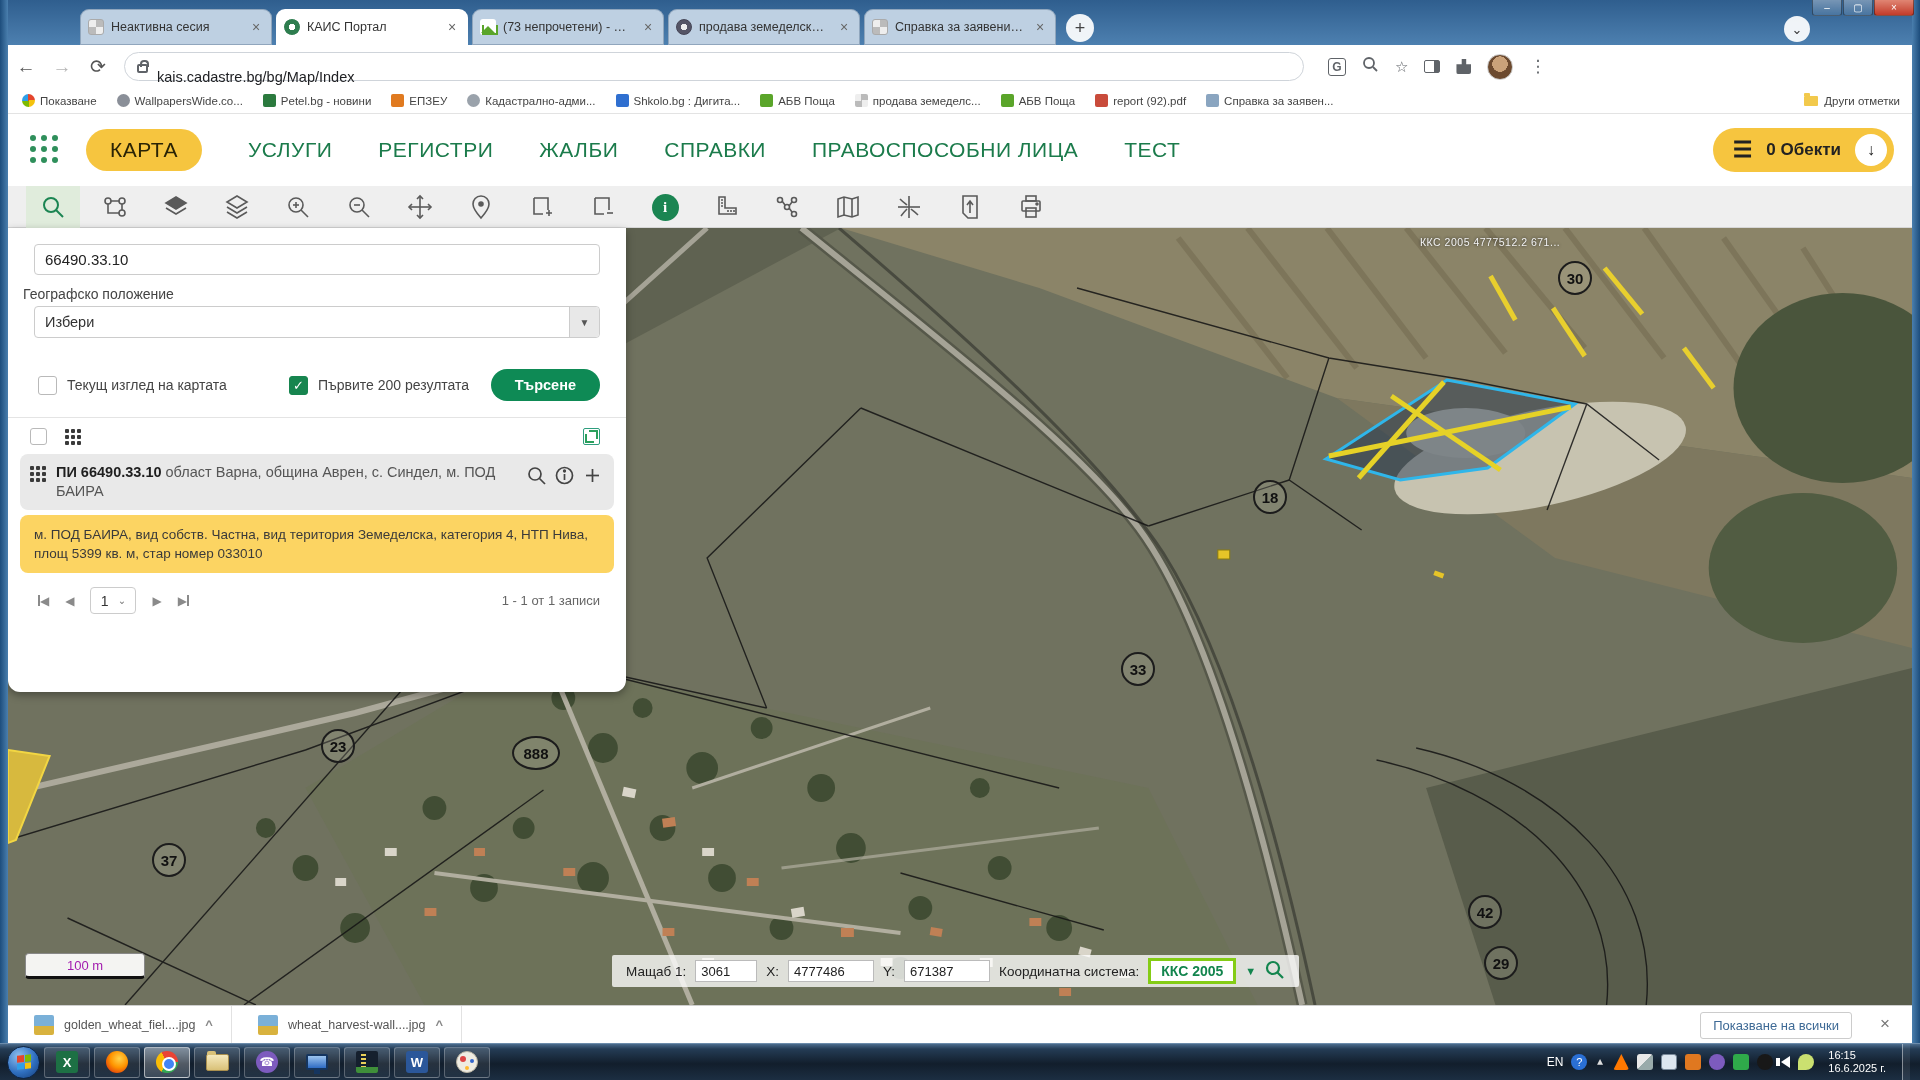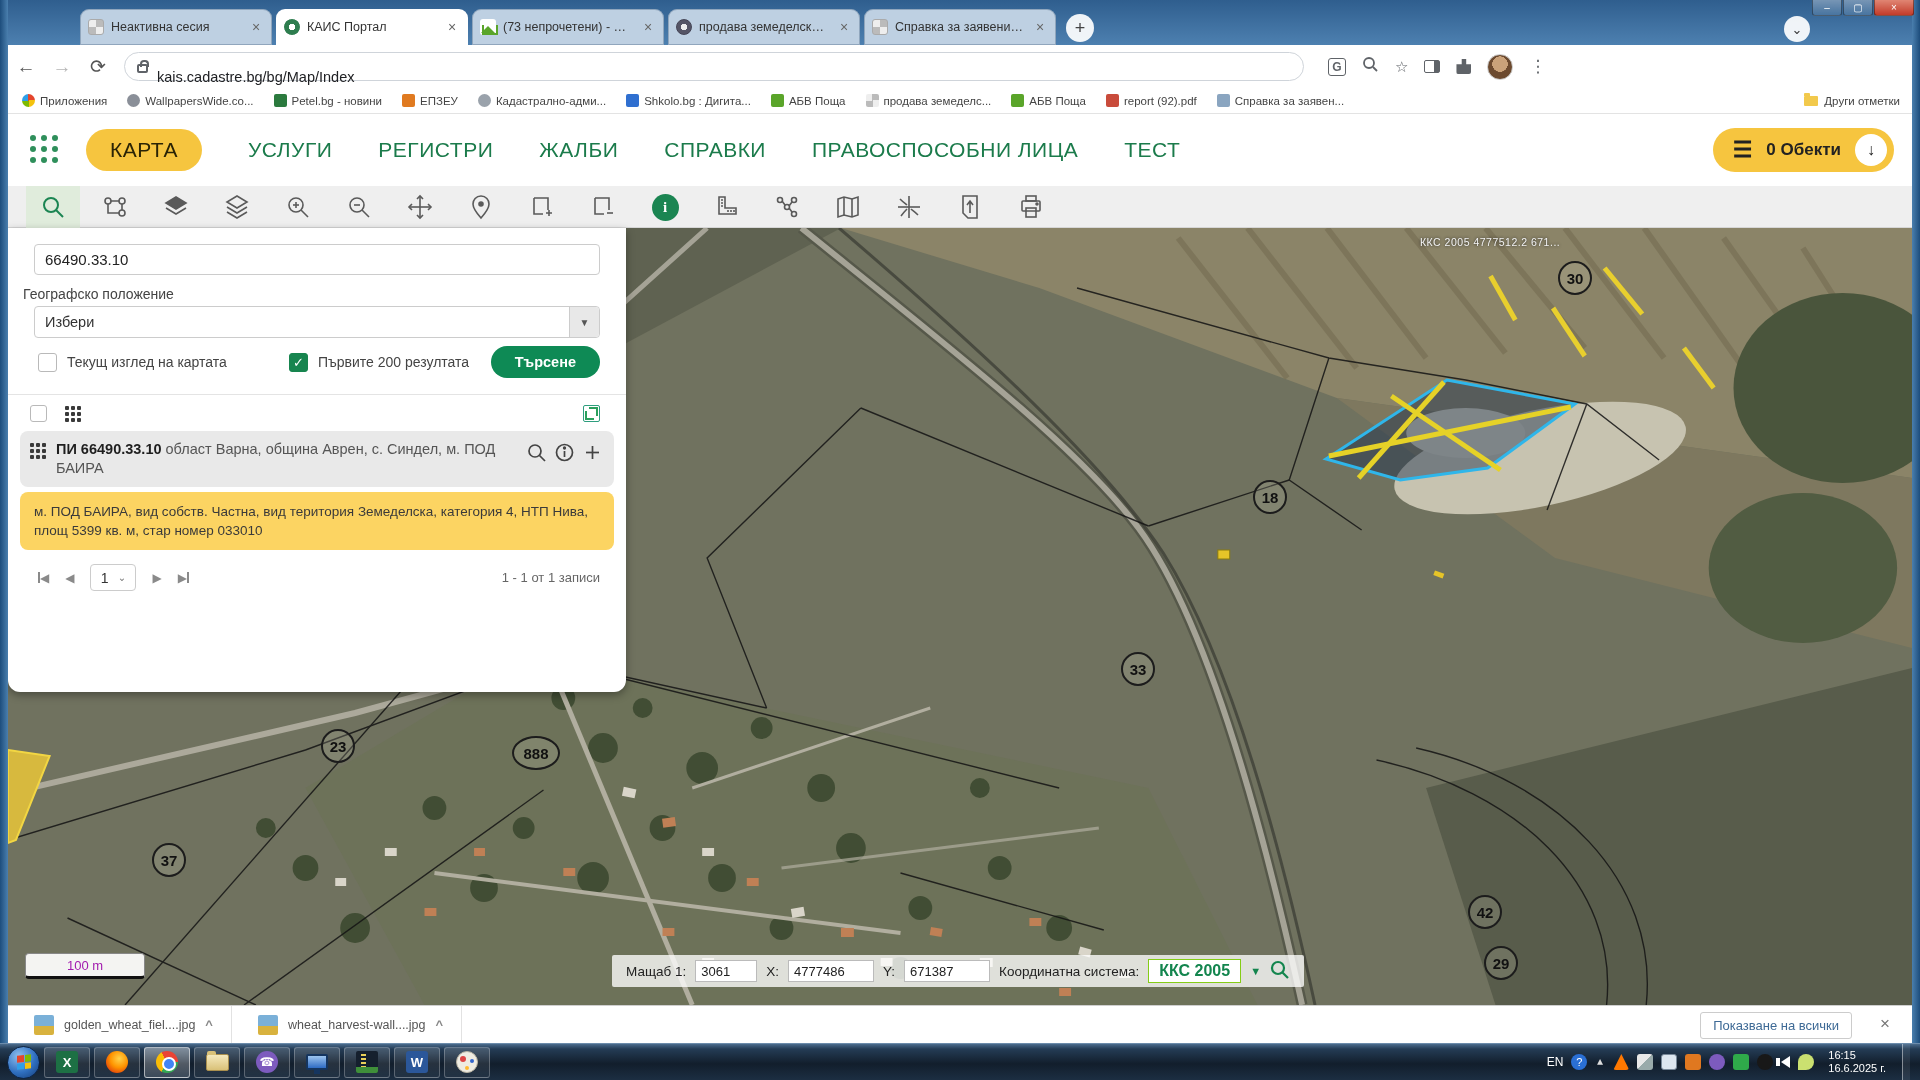--- a/index.html
+++ b/index.html
@@ -88,35 +88,35 @@
   .map svg.sat { position:absolute; left:0; top:0; }
   .pnum { position:absolute; width:34px; height:34px; border:2px solid #1c1c1c; border-radius:50%; display:flex; align-items:center; justify-content:center; font-size:15px; font-weight:bold; color:#111; background:rgba(215,215,195,.18); }
   .pnum.wide { width:48px; }
   .watermark { position:absolute; left:1412px; top:8px; font-size:10.5px; color:#f3f3f3; text-shadow:0 0 3px #222; letter-spacing:.5px; }
   .scalebox { position:absolute; left:17px; top:725px; width:120px; height:26px; background:rgba(255,255,255,.92); border:1px solid #888; border-bottom:3px solid #111; border-radius:4px; display:flex; align-items:center; justify-content:center; font-size:13px; color:#a21caf; }
 
   
   .statusbar { position:absolute; left:604px; top:727px; height:32px; background:rgba(255,255,255,.78); display:flex; align-items:center; padding:0 14px; gap:9px; font-size:13.5px; color:#222; border-radius:2px; }
   .statusbar input { width:62px; height:22px; border:1px solid #bbb; font-size:13px; padding:0 5px; font-family:"Liberation Sans",sans-serif; color:#222; background:#fff; }
   .statusbar input.coord { width:86px; }
-  .crs-box { background:#fff; border:1px solid #84cc16; padding:2px 10px; font-weight:bold; color:#13854e; font-size:16px; }
+  .crs-box { background:#fff; border:3px solid #84cc16; padding:2px 10px; font-weight:bold; color:#13854e; font-size:14px; }
   .crs-arrow { color:#13854e; font-size:11px; }
   .status-mag svg { stroke:#13854e; stroke-width:2.2; fill:none; }
 
   
   .panel { position:absolute; left:8px; top:228px; width:618px; height:464px; background:#fff; border-radius:0 0 12px 12px; box-shadow:0 3px 8px rgba(0,0,0,.35); z-index:20; }
   .ptabs { display:flex; align-items:center; gap:24px; padding:13px 0 11px 24px; border-bottom:1px solid #e4e4e4; }
   .ptab { font-size:13.5px; font-weight:bold; color:#1b7b4b; letter-spacing:.3px; }
   .ptab.active { background:#17854f; color:#fff; padding:7px 17px; border-radius:16px; }
   .pinput { margin:16px 26px 0; width:566px; height:31px; border:1px solid #ccc; border-radius:4px; font-size:15px; color:#222; padding:0 10px; font-family:"Liberation Sans",sans-serif; }
   .plabel { margin:11px 0 4px 15px; font-size:14px; color:#444; }
   .pselect { margin:0 26px; width:566px; height:32px; border:1px solid #ccc; border-radius:4px; display:flex; align-items:center; }
   .pselect .val { flex:1; font-size:14.5px; color:#333; padding-left:10px; }
   .pselect .dd { width:30px; height:30px; background:#e8e8e8; border-left:1px solid #ccc; border-radius:0 4px 4px 0; display:flex; align-items:center; justify-content:center; font-size:10px; color:#555; }
-  .checkrow { display:flex; align-items:center; margin:8px 26px 0 30px; }
+  .checkrow { display:flex; align-items:center; margin:31px 26px 0 30px; }
   .cbox { width:19px; height:19px; border:1px solid #b9b9b9; border-radius:3px; background:#fff; margin-right:10px; flex:0 0 19px; }
   .cbox.checked { background:#17854f; border-color:#17854f; color:#fff; font-size:13px; display:flex; align-items:center; justify-content:center; }
   .clabel { font-size:14px; color:#444; }
   .cb2 { margin-left:62px; display:flex; align-items:center; }
   .search-btn { margin-left:auto; background:#0e8a55; color:#fff; font-size:14.5px; font-weight:bold; border:none; border-radius:17px; padding:8px 24px; font-family:"Liberation Sans",sans-serif; }
   .pdivider { border-top:1px solid #e4e4e4; margin:16px 0 0; }
   .selrow { display:flex; align-items:center; margin:10px 26px 0 22px; }
   .waffle { display:grid; grid-template-columns:repeat(3,1fr); gap:2px; width:16px; height:16px; margin-left:8px; }
   .waffle i { background:#3a3a3a; border-radius:1px; }
   .expand-ic { margin-left:auto; width:17px; height:17px; border:1.5px solid #2e9e7e; border-radius:2px; position:relative; }
@@ -247,21 +247,21 @@
     <span class="side-panel-ic"></span>
     <span class="puzzle-ic"></span>
     <span class="avatar"></span>
     <span class="uic" style="font-size:17px">⋮</span>
   </div>
 </div>
 
 <div class="bookmarks">
   <span class="bm">
       <i class="bico"></i>
-      <span>Приложения</span>
+      <span>Показване</span>
     </span>
   <span class="bm">
       <i class="bico"></i>
       <span>WallpapersWide.co...</span>
     </span>
   <span class="bm">
       <i class="bico"></i>
       <span>Petel.bg - новини</span>
     </span>
   <span class="bm">

